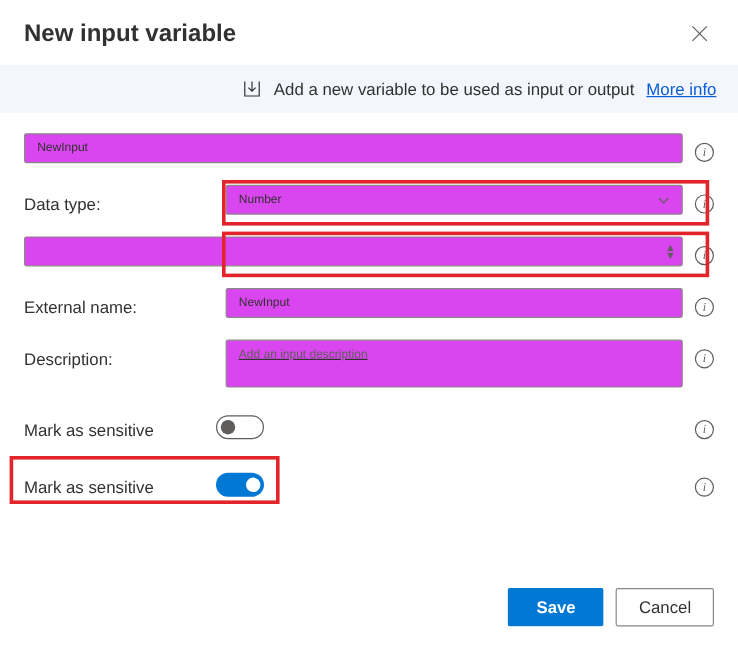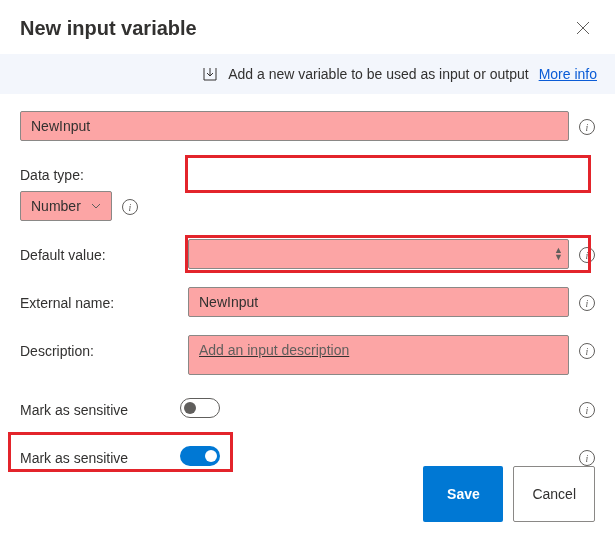--- a/index.html
+++ b/index.html
@@ -68,23 +68,23 @@
       position: absolute;
       border: 3px solid #e3242b;
       pointer-events: none;
     }
     input[type="text"], select, textarea {
       width: 100%;
       border: 1px solid #8a8886;
       border-radius: 2px;
       padding: 6px 10px;
       font-family: inherit;
-      font-size: 14px;
-      color: #323130;
-      background: #fca5a5;
+      font-size: 10px;
+      color: #323130;
+      background: #d946ef;
     }
     input[type="text"]::placeholder, textarea::placeholder {
       color: #605e5c;
     }
     .select-wrap {
       position: relative;
       flex: 1;
     }
     select {
       appearance: none;
@@ -159,21 +159,21 @@
       border: 3px solid #e3242b;
       pointer-events: none;
     }
     .footer {
       position: absolute;
       bottom: 16px; right: 20px;
       display: flex; gap: 10px;
     }
     .btn {
       min-width: 80px;
-      padding: 19px 18px;
+      padding: 7px 18px;
       border-radius: 2px;
       font-size: 14px;
       font-family: inherit;
       cursor: pointer;
       border: 1px solid transparent;
     }
     .btn-primary {
       background: #0078d4;
       color: #fff;
       font-weight: 600;
@@ -206,38 +206,37 @@
 
 <div class="form-area">
 
   <div class="form-row">
     <div class="field-wrap">
       <input type="text" value="NewInput" style="">
       <div class="info-icon">i</div>
     </div>
   </div>
 
-  <div class="form-row" style="position:relative;flex-direction:column;">
+  <div class="form-row" style="position:relative;">
     <div class="form-label">Data type:</div>
     <div class="field-wrap">
       <div class="select-wrap">
         <select>
           <option>Number</option>
         </select>
         <svg class="chevron-down" width="12" height="12" viewBox="0 0 12 12">
             <path d="M2 4 L6 8 L10 4" stroke="#605e5c" stroke-width="1" fill="none"></path>
           </svg>
       </div>
       <div class="info-icon">i</div>
     </div>
     <div class="highlight-box" style="left:165px; top:5px; width:406px; height:38px;"></div>
   </div>
 
   <div class="form-row" style="position:relative;">
-    <div class="form-label">Default value:</div>
     <div class="field-wrap">
       <div class="spinner-wrap">
         <input type="text" value="" style="">
         <div class="spinner-ctl">
             <span>▲</span>
             <span>▼</span>
           </div>
       </div>
       <div class="info-icon">i</div>
     </div>

